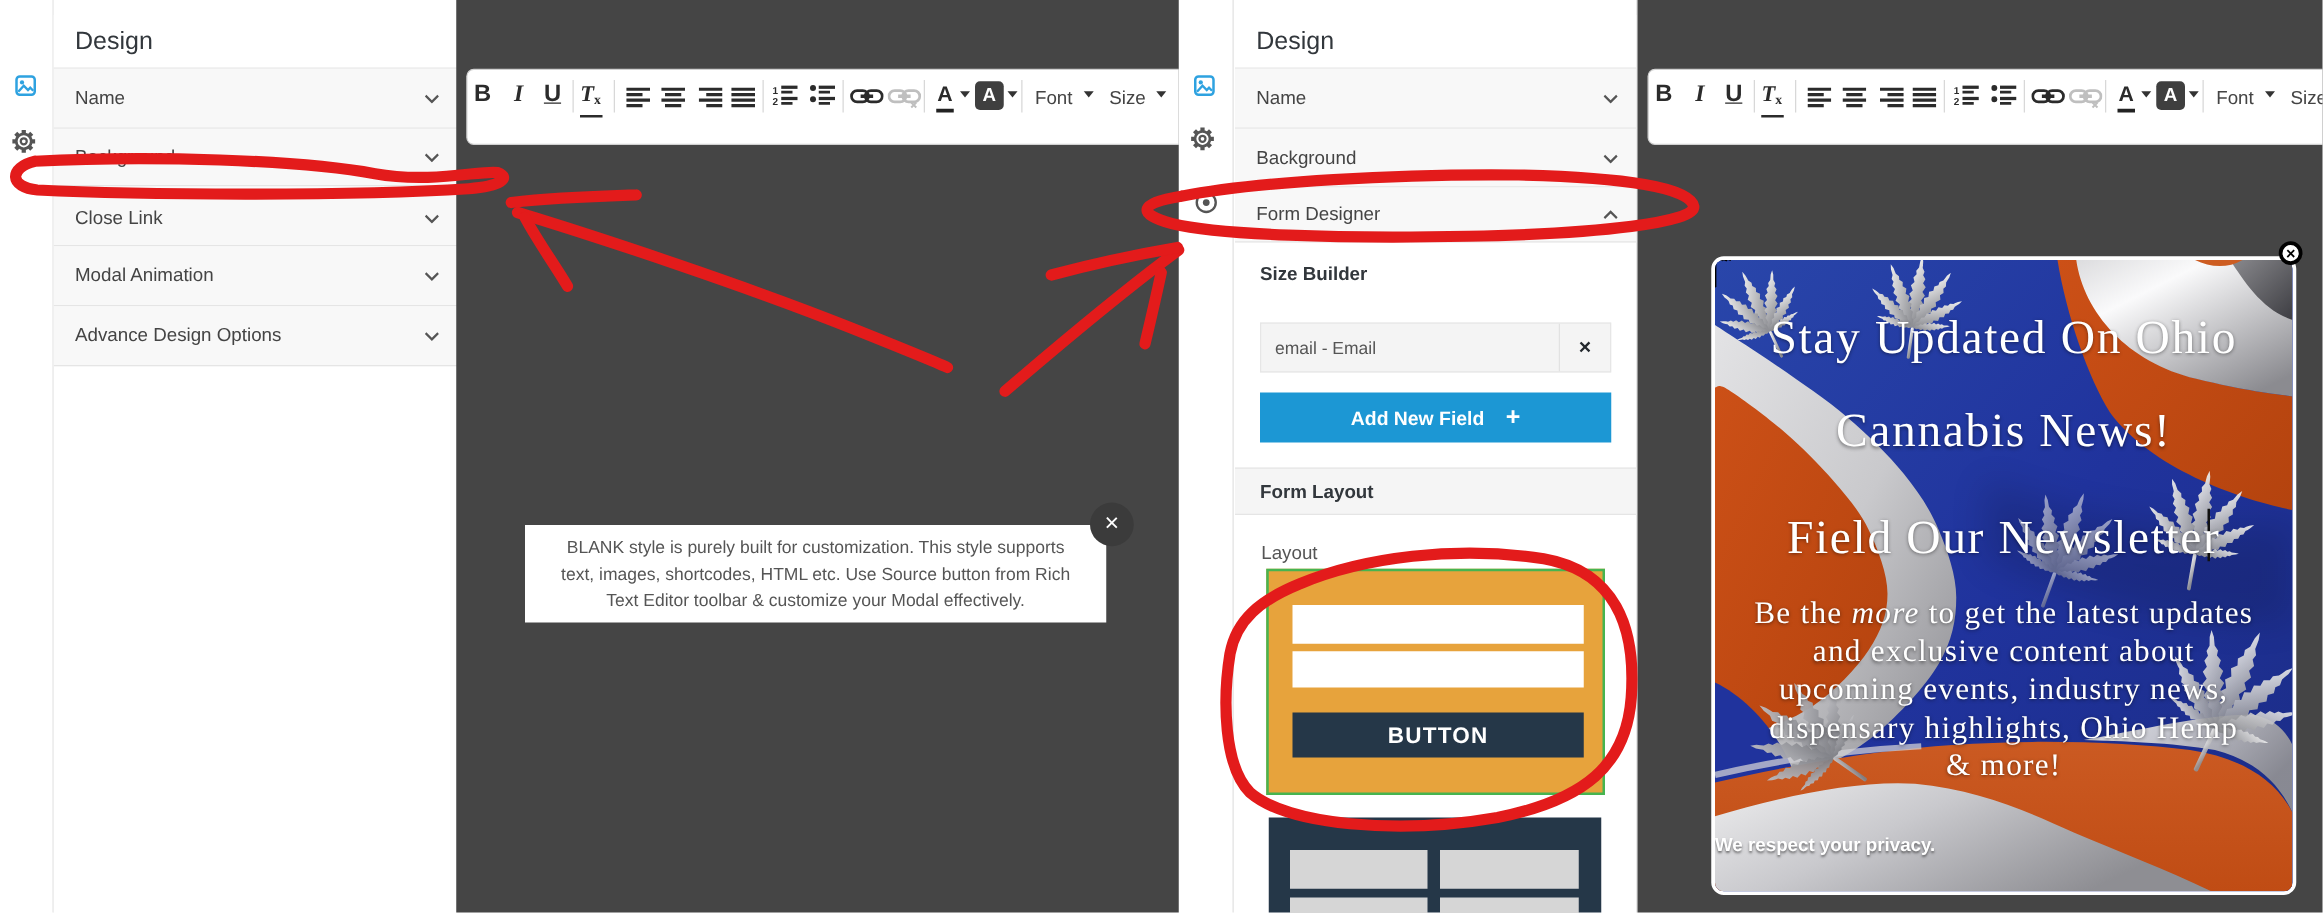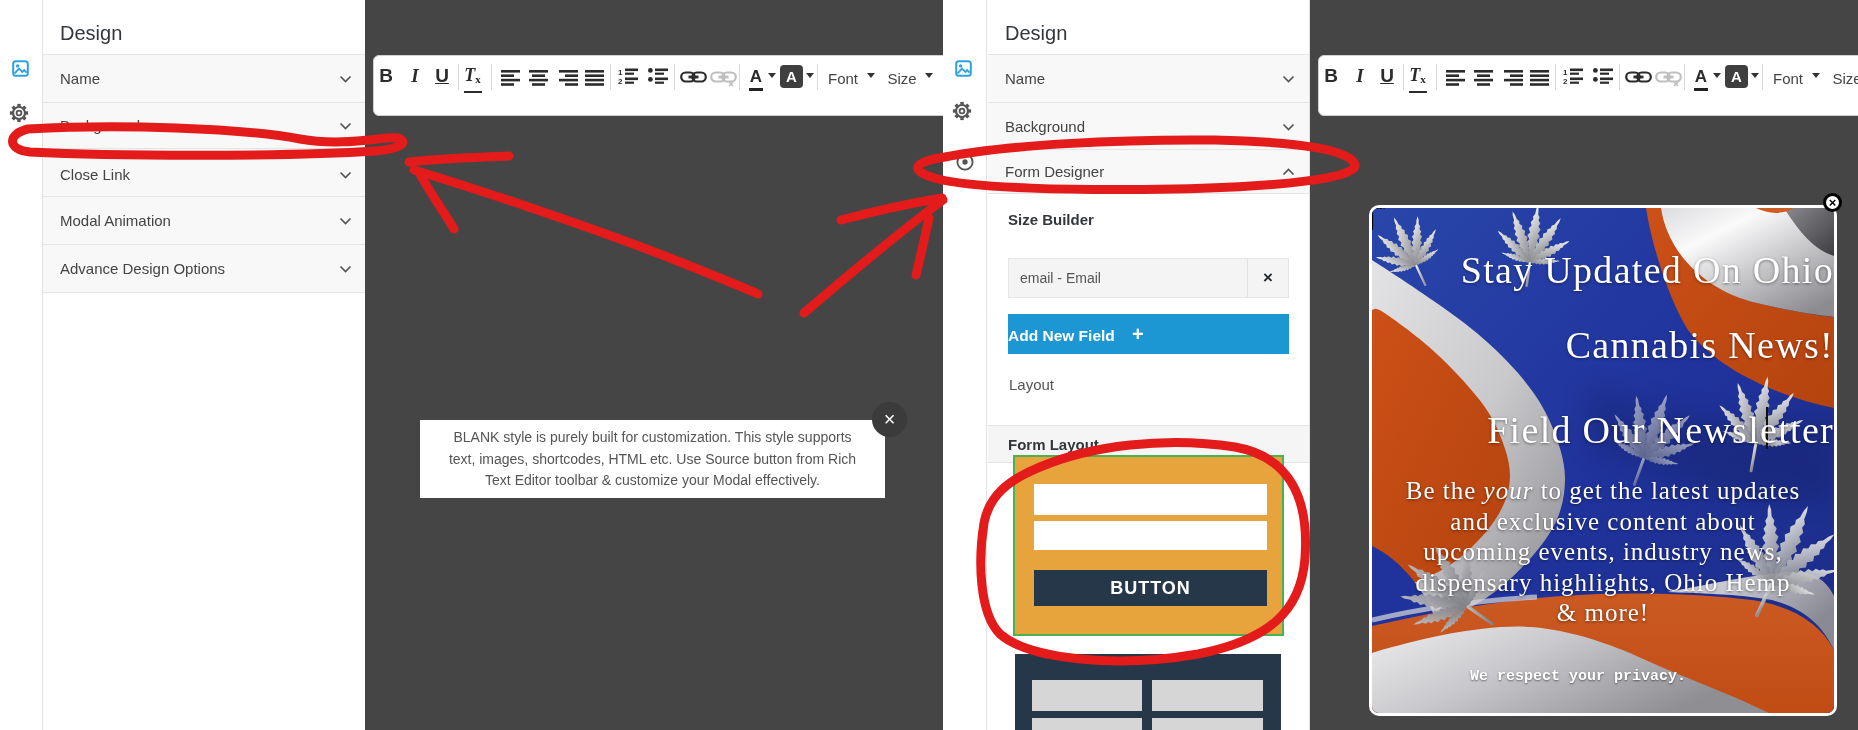--- a/index.html
+++ b/index.html
@@ -200,26 +200,26 @@
           <polyline points="1.5,6.5 6.5,1.5 11.5,6.5" fill="none" stroke="#555" stroke-width="1.7"></polyline>
         </svg>
       </span></div>
   <div style="padding:0 20px;">
     <div style="font-size:15px; font-weight:bold; color:#32373c; padding:17px 0 30px 0;">Size Builder</div>
     <div style="position:relative; height:40px; background:#f4f4f4; border:1px solid #e6e6e6;
       font-size:14px; color:#555; line-height:38px; padding-left:11px;">email - Email
       <span style="position:absolute; right:0; top:0; width:41px; height:38px; border-left:1px solid #e2e2e2;
         text-align:center; color:#23282d; font-size:17px; font-weight:bold;">×</span>
     </div>
-    <div style="margin-top:16px; height:40px; background:#1c97d4; color:#fff; text-align:left;
+    <div style="margin-top:16px; height:40px; background:#1c97d4; color:#fff; text-align:center;
       font-size:15.5px; font-weight:bold; line-height:40px;">Add New Field&nbsp;&nbsp;&nbsp;&nbsp;<span style="font-size:20px;">+</span></div>
   </div>
-  <div style="font-size:15px; color:#555; padding:22px 0 12px 21px;">Layout</div>
   <div style="margin-top:20px; height:38px; background:#f5f5f5; border-top:1px solid #e5e5e5; border-bottom:1px solid #e5e5e5;
     font-size:15px; font-weight:bold; color:#32373c; line-height:37px; padding-left:20px;">Form Layout</div>
+  <div style="font-size:15px; color:#555; padding:22px 0 12px 21px;">Layout</div>
 
   <div class="abs" style="left:25px; top:455px; width:271px; height:181px; background:#e7a33c; border:2px solid #46b450;">
     <div class="abs" style="left:19px; top:27px; width:233px; height:31px; background:#fff;"></div>
     <div class="abs" style="left:19px; top:64px; width:233px; height:29px; background:#fff;"></div>
     <div class="abs" style="left:19px; top:113px; width:233px; height:36px; background:#253748; color:#fff;
       text-align:center; font-size:18px; font-weight:bold; line-height:36px; letter-spacing:1px;">BUTTON</div>
   </div>
 
   <div class="abs" style="left:27px; top:654px; width:266px; height:76px; background:#253748;">
     <div class="abs" style="left:17px; top:26px; width:110px; height:31px; background:#d6d6d6;"></div>
@@ -372,36 +372,36 @@
           <rect x="-1.1" y="0" width="2.2" height="22" rx="1"></rect>
         </g>
 <use href="#leaf" transform="translate(44,57) rotate(-25) scale(1.05)" fill="url(#lfg)" opacity="1.0"></use>
         <use href="#leaf" transform="translate(158,54) rotate(8) scale(1.15)" fill="url(#lfg)" opacity="1.0"></use>
         <use href="#leaf" transform="translate(272,250) rotate(20) scale(1.35)" fill="url(#lfg)" opacity="0.6"></use>
         <use href="#leaf" transform="translate(384,235) rotate(10) scale(1.35)" fill="url(#lfg)" opacity="0.95"></use>
         <use href="#leaf" transform="translate(95,398) rotate(-55) scale(1.45)" fill="url(#lfd)" opacity="0.95"></use>
         <use href="#leaf" transform="translate(400,375) rotate(25) scale(1.7)" fill="url(#lfg)" opacity="0.9"></use>
 <rect x="394" y="199" width="2" height="42" fill="#111"></rect>
 </svg>
-    <div class="abs" style="left:0; top:40px; width:462px; text-align:right; color:#fff;
+    <div class="abs" style="left:0; top:40px; width:462px; text-align:center; color:#fff;
       font-family:'Liberation Serif',serif; font-size:38px; letter-spacing:1.3px; text-shadow:0 1px 3px rgba(0,0,0,.45);">
       <div>Stay Updated On Ohio</div>
       <div style="margin-top:31px;">Cannabis News!</div>
       <div style="margin-top:41px;">Field Our Newsletter</div>
     </div>
     <div class="abs" style="left:0; top:268px; width:462px; text-align:center; color:#fff;
       font-family:'Liberation Serif',serif; font-size:25px; letter-spacing:1px; line-height:30.5px; text-shadow:0 1px 3px rgba(0,0,0,.5);">
-      Be the <i>your</i> to get the latest updates<br>
+      Be the <i>more</i> to get the latest updates<br>
       and exclusive content about<br>
       upcoming events, industry news,<br>
       dispensary highlights, Ohio Hemp<br>
       &amp; more!
     </div>
-    <div class="abs" style="left:0; top:460px; width:412px; text-align:center; color:#fff;
-      font-family:Liberation Mono, monospace; font-size:15px; font-weight:bold; text-shadow:0 1px 2px rgba(0,0,0,.5);">
+    <div class="abs" style="left:0; top:460px; width:412px; text-align:left; color:#fff;
+      font-family:Liberation Sans, sans-serif; font-size:15px; font-weight:bold; text-shadow:0 1px 2px rgba(0,0,0,.5);">
       We respect your privacy.</div>
   </div>
   <div class="abs" style="left:513px; top:193px; width:19px; height:19px; border-radius:50%; background:#fff; border:3px solid #000; color:#000; text-align:center; line-height:14px; font-size:13px; font-weight:bold; z-index:5;">×</div>
 </div>
 
 <svg class="redlayer" viewBox="0 0 1858 730" id="redsvg" fill="none" stroke="#e31b1b" stroke-width="9" stroke-linecap="round" stroke-linejoin="round">
   <path d="M28,129 C120,124 240,128 300,139 C345,147 385,136 398,138 C409,142 401,149 375,151 C280,157 110,156 30,152 C7,150 7,134 28,129"></path>
   <path d="M414,170 C480,190 600,230 680,262 C720,278 745,288 758,294"></path>
   <path d="M409,162 C445,158 480,157 509,156"></path>
   <path d="M420,174 C430,193 446,215 454,229"></path>

